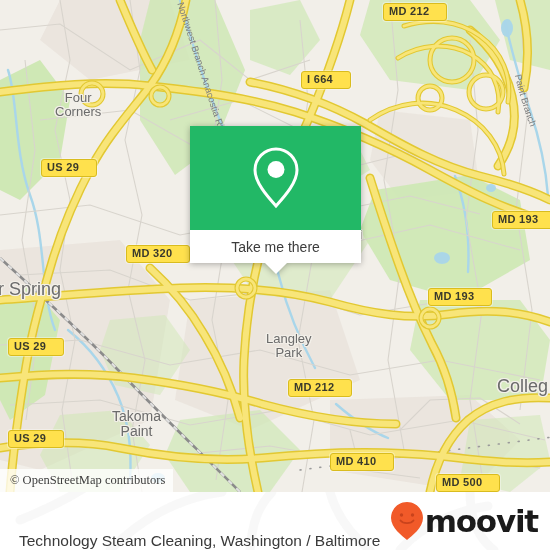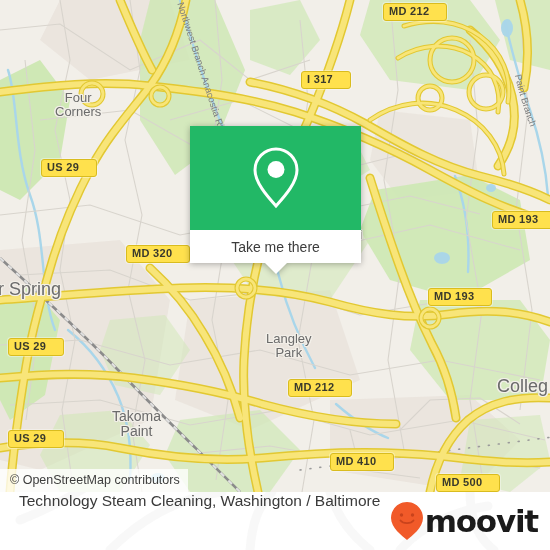--- a/index.html
+++ b/index.html
@@ -102,34 +102,34 @@
     border-top: 11px solid #fff;
   }
 
   
   #osm-attrib {
     position: absolute;
     left: 0; bottom: 0;
     background: rgba(255,255,255,.78);
     color: #3d3d3d;
     font-size: 12.5px;
-    font-family: Liberation Sans, sans-serif;
+    font-family: Liberation Serif, serif;
     padding: 3px 8px 4px 10px;
     line-height: 16px;
     white-space: nowrap;
   }
 
   
   #footer {
     position: absolute;
     left: 0; top: 492px;
     width: 550px; height: 58px;
     background: #ffffff;
     display: flex;
-    align-items: flex-start;
+    align-items: flex-end;
     overflow: hidden;
   }
   #footer-watermark {
     position: absolute;
     left: 0; top: -492px;
     width: 550px; height: 550px;
     opacity: .055;
     pointer-events: none;
   }
   #footer-title {
@@ -360,21 +360,21 @@
         <div class="place-label" style="left: 112px; top: 373px; font-size: 14px;">Takoma
 Paint</div>
         <div class="place-label" style="left: 266px; top: 296px; font-size: 13px;">Langley
 Park</div>
         <div class="place-label" style="left: 352px; top: 192px; font-size: 13px;">hi</div>
         <div class="place-label" style="left: 497px; top: 341px; font-size: 18px;">Colleg</div>
       </div>
 
     <div id="shields">
         <div class="shield" style="left: 383px; top: 3px;">MD 212</div>
-        <div class="shield" style="left: 301px; top: 71px;">I 317</div>
+        <div class="shield" style="left: 301px; top: 71px;">I 664</div>
         <div class="shield" style="left: 41px; top: 159px;">US 29</div>
         <div class="shield" style="left: 492px; top: 211px;">MD 193</div>
         <div class="shield" style="left: 126px; top: 245px;">MD 320</div>
         <div class="shield" style="left: 428px; top: 288px;">MD 193</div>
         <div class="shield" style="left: 8px; top: 338px;">US 29</div>
         <div class="shield" style="left: 288px; top: 379px;">MD 212</div>
         <div class="shield" style="left: 8px; top: 430px;">US 29</div>
         <div class="shield" style="left: 330px; top: 453px;">MD 410</div>
         <div class="shield" style="left: 436px; top: 474px; text-align: right;">MD 500</div>
       </div>

